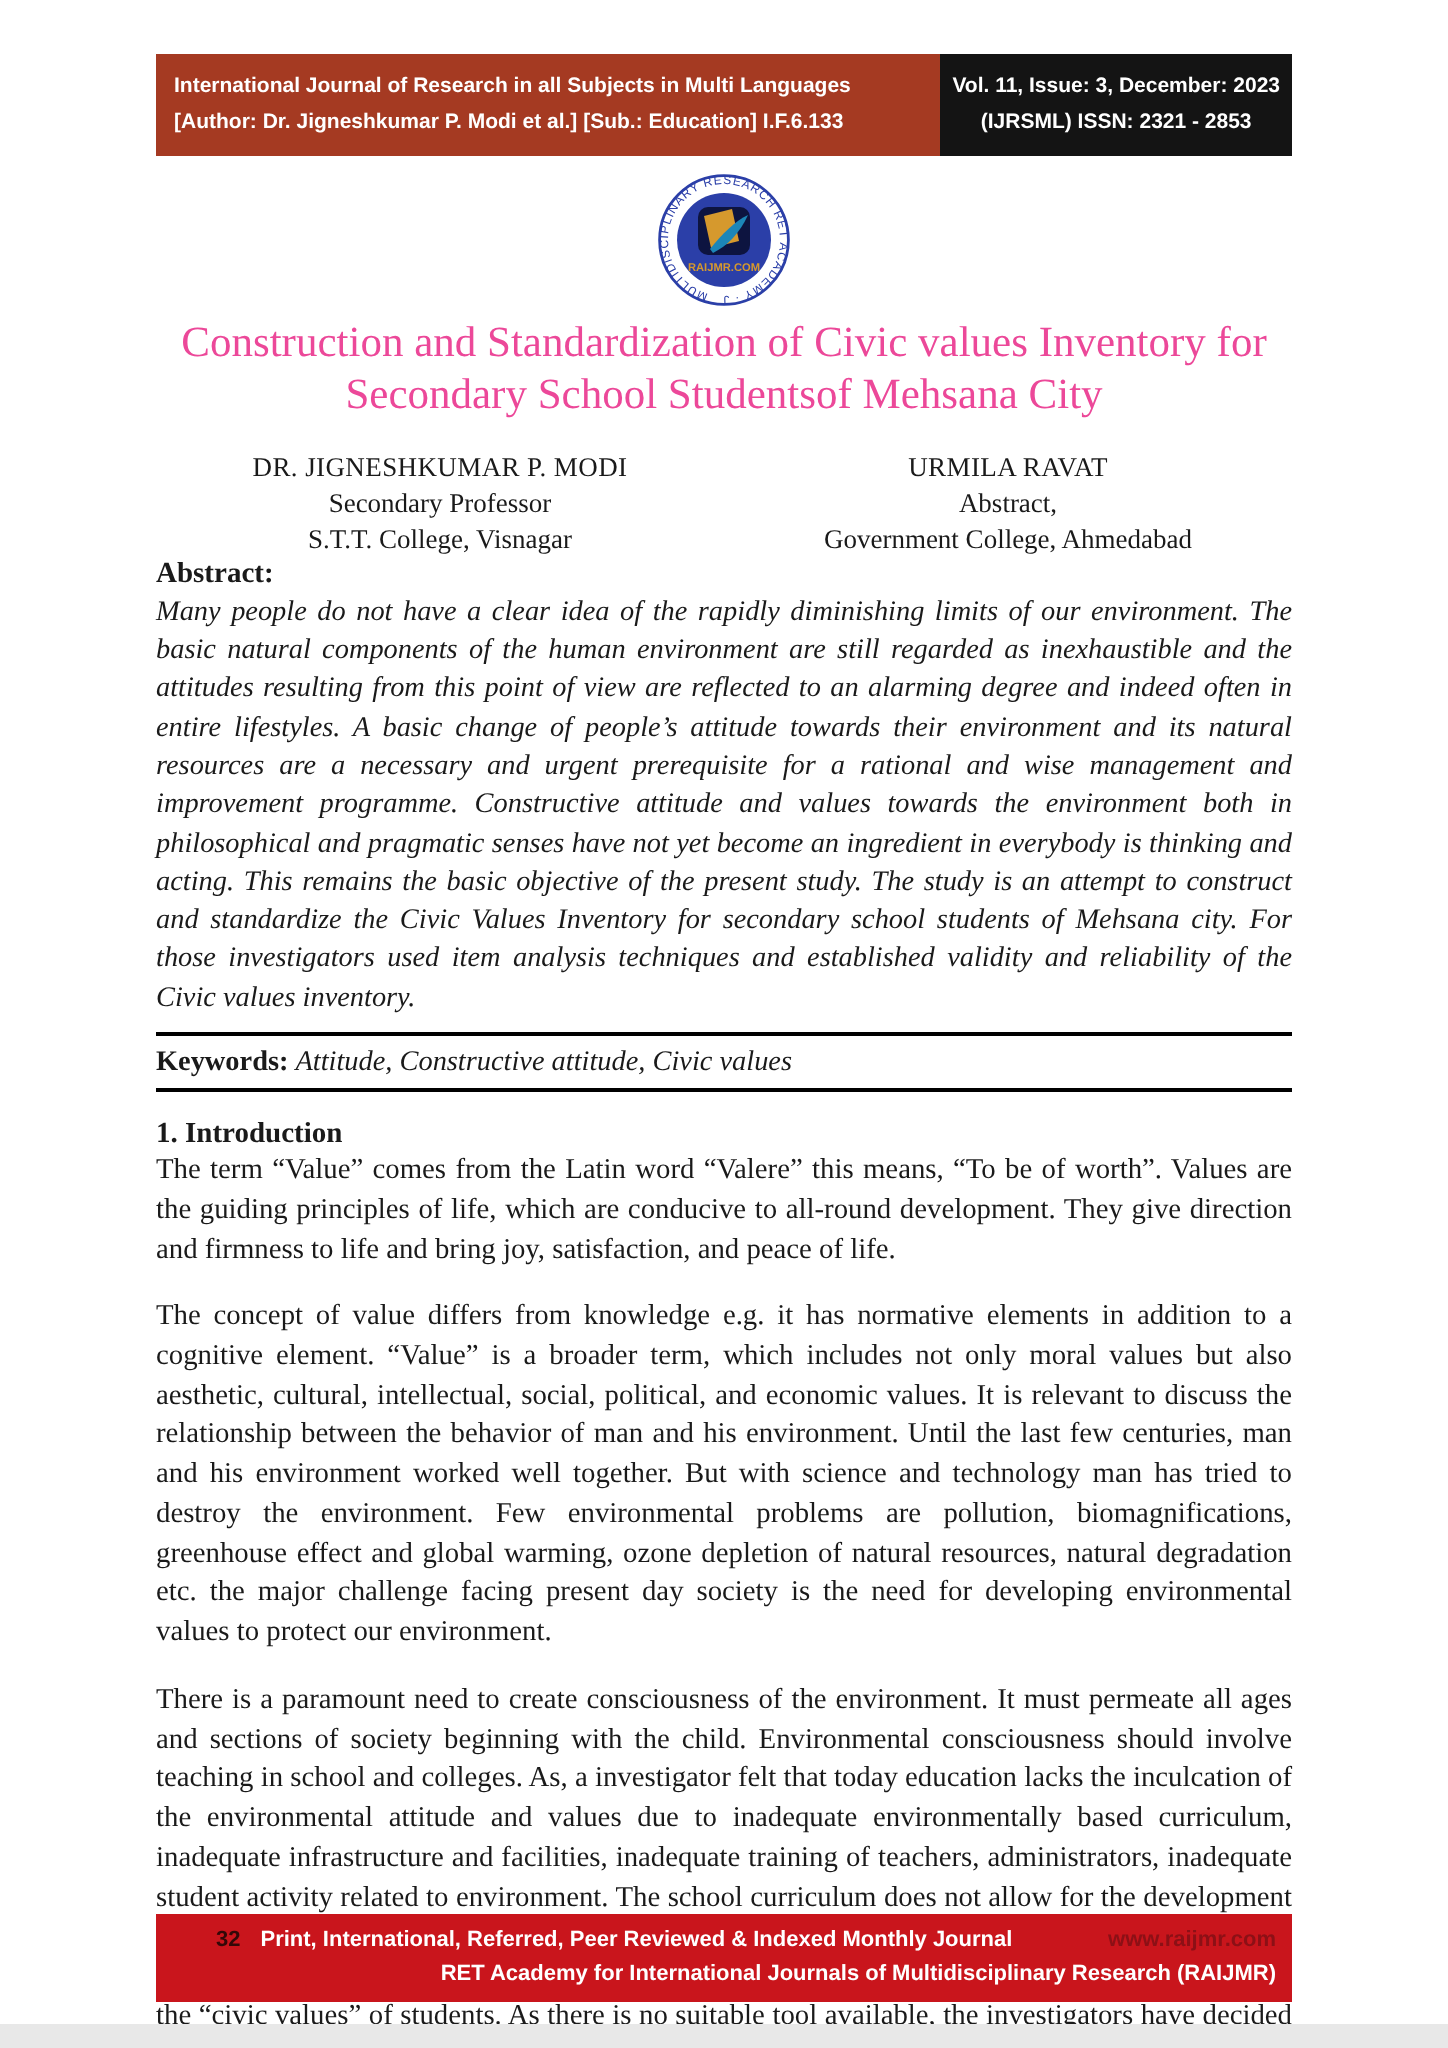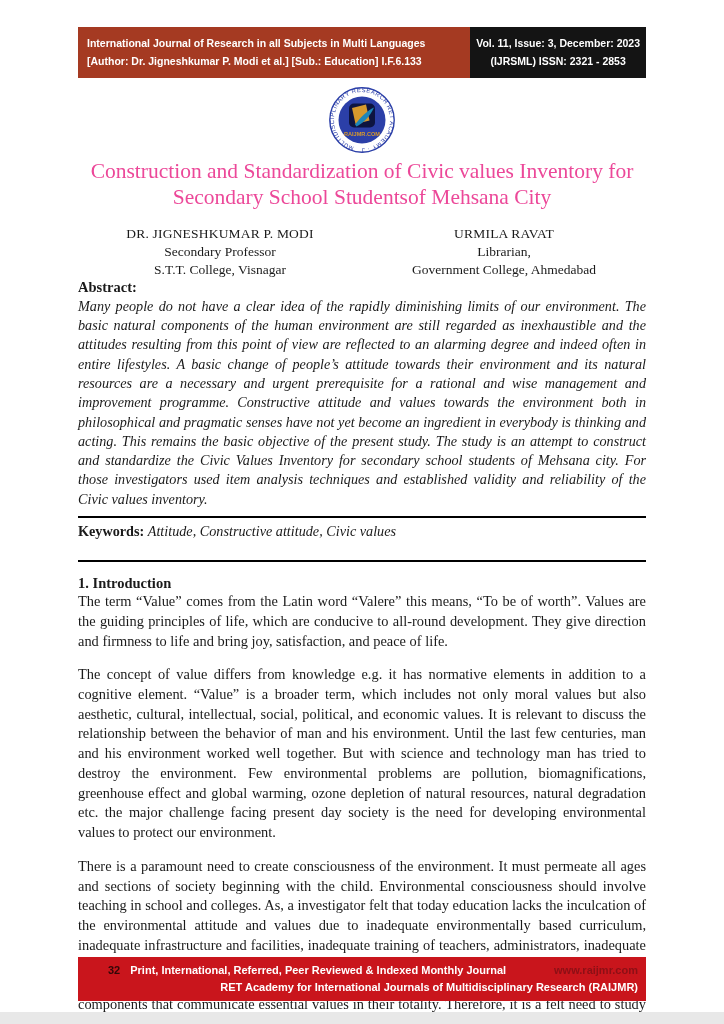--- a/index.html
+++ b/index.html
@@ -64,21 +64,21 @@
   .abstract-heading { font-weight: bold; font-size: 14.5px; }
   .abstract-body {
     font-style: italic;
     font-size: 14.2px;
     line-height: 1.36;
     text-align: justify;
     margin-top: 1px;
   }
 
   .rule { border: none; border-top: 2px solid #000; margin-top: 7px; }
-  .keywords { padding: 5px 0 20px 0; font-size: 14.2px; }
+  .keywords { padding: 5px 0 4px 0; font-size: 14.2px; }
   .keywords .kw-label { font-weight: bold; }
   .keywords .kw-value { font-style: italic; }
   .rule2 { border: none; border-top: 2px solid #000; }
 
   .section-heading { margin-top: 13px; font-weight: bold; font-size: 14.5px; }
   .para {
     font-size: 14.4px;
     line-height: 1.37;
     text-align: justify;
   }
@@ -144,21 +144,21 @@
     </h1>
 
     <div class="authors">
       <div class="author">
         <div class="name">DR. JIGNESHKUMAR P. MODI</div>
         <div>Secondary Professor</div>
         <div>S.T.T. College, Visnagar</div>
       </div>
       <div class="author">
         <div class="name">URMILA RAVAT</div>
-        <div>Librarian,</div>
+        <div>Abstract,</div>
         <div>Government College, Ahmedabad</div>
       </div>
     </div>
 
     <div class="abstract-heading">Abstract:</div>
     <div class="abstract-body">Many people do not have a clear idea of the rapidly diminishing limits of our environment. The basic natural components of the human environment are still regarded as inexhaustible and the attitudes resulting from this point of view are reflected to an alarming degree and indeed often in entire lifestyles. A basic change of people’s attitude towards their environment and its natural resources are a necessary and urgent prerequisite for a rational and wise management and improvement programme. Constructive attitude and values towards the environment both in philosophical and pragmatic senses have not yet become an ingredient in everybody is thinking and acting. This remains the basic objective of the present study. The study is an attempt to construct and standardize the Civic Values Inventory for secondary school students of Mehsana city. For those investigators used item analysis techniques and established validity and reliability of the Civic values inventory.</div>
 
     <hr class="rule">
 
     <div class="keywords">

